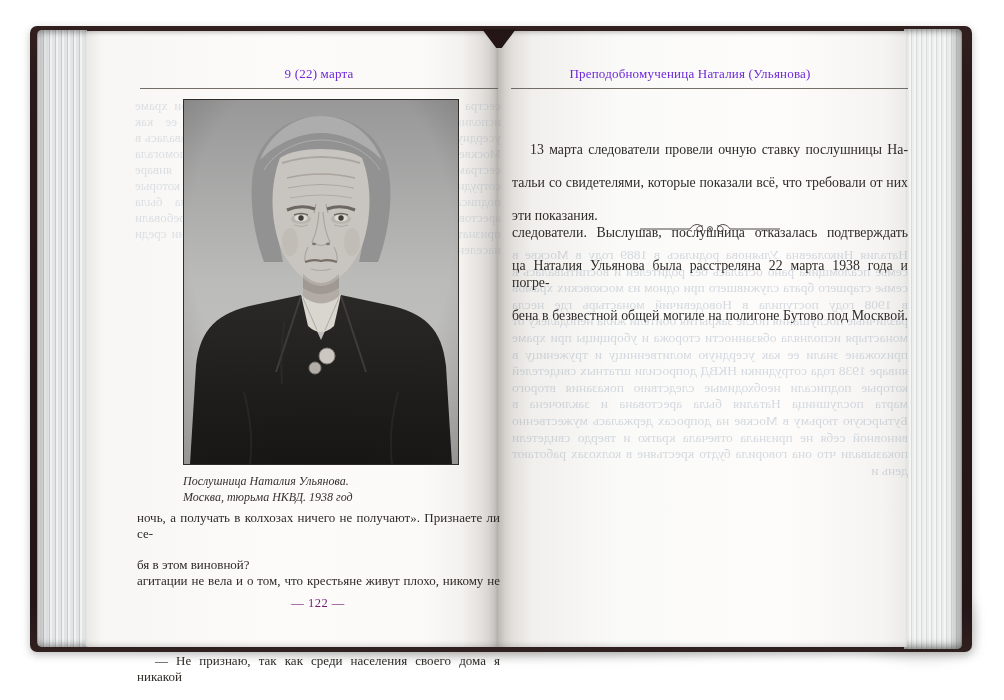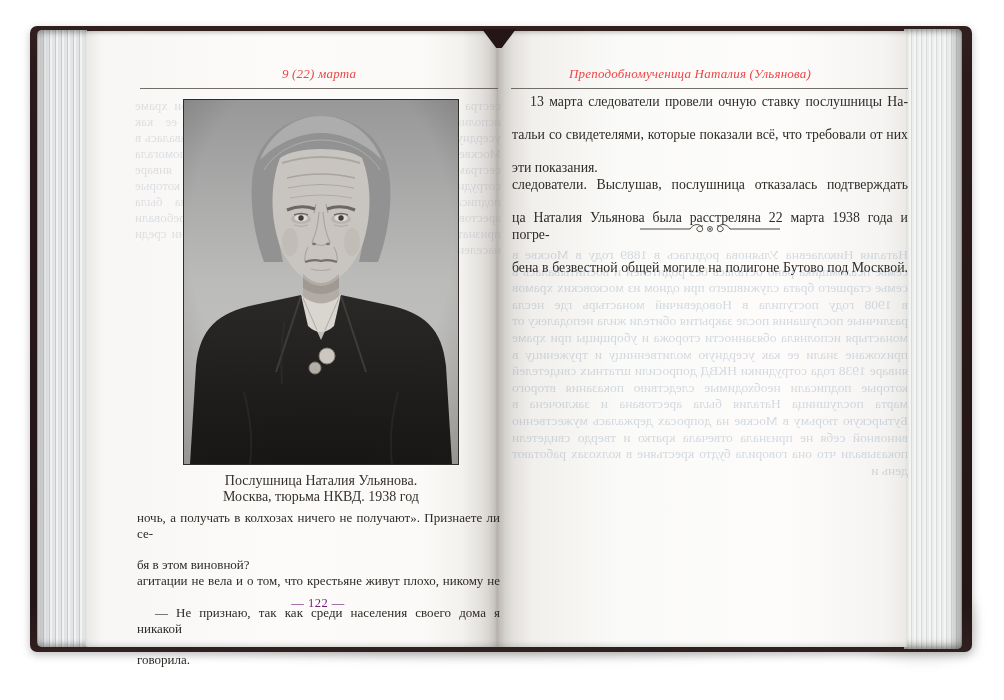--- a/index.html
+++ b/index.html
@@ -35,32 +35,32 @@
   .page-l{left:85px;width:412px;border-radius:3px 0 0 3px;
     background:linear-gradient(90deg,#e8e7e4 0%,#f7f6f4 4%,#fcfbfa 45%,#fbfaf8 82%,#efedea 96%,#e2dfdb 100%);
     box-shadow:inset 0 4px 5px -3px rgba(0,0,0,.28), inset 0 -5px 6px -4px rgba(0,0,0,.20);}
   .page-r{left:497px;width:410px;
     background:linear-gradient(90deg,#d9d6d2 0%,#efedea 4%,#fafaf8 30%,#fdfcfb 70%,#f5f4f2 94%,#eceae7 100%);
     box-shadow:inset 0 4px 5px -3px rgba(0,0,0,.28), inset 0 -5px 6px -4px rgba(0,0,0,.18);}
   .gutter-shade{position:absolute;left:462px;top:31px;width:70px;height:616px;pointer-events:none;
     background:linear-gradient(90deg,rgba(75,65,58,0) 0%,rgba(75,65,58,.10) 38%,rgba(75,65,58,.22) 50%,rgba(75,65,58,.10) 62%,rgba(75,65,58,0) 100%);}
 
   
-  .run-head{position:absolute;font-style:italic;font-size:13px;color:#ef4444;text-align:center;letter-spacing:.2px;}
+  .run-head{position:absolute;font-size:13px;color:#6d28d9;text-align:center;letter-spacing:.2px;}
   .rule{position:absolute;height:1px;background:#5d5650;opacity:.85;}
   .bodytext{position:absolute;color:#2e2a26;}
   .bodytext .ln{text-align:justify;}
   .bodytext .ln::after{content:"";display:inline-block;width:100%;height:0;}
   .bodytext .ln.noj{text-align:left;}
   .bodytext .ln.noj::after{content:none;}
-  .bodytext .ln.ind{text-indent:18px;}
+  .bodytext .ln.ind{text-indent:18px;margin-top:48px;}
   .body-l{left:137px;top:510px;width:363px;font-size:13px;line-height:15.8px;}
   .body-r{left:512px;top:94px;width:396px;font-size:13.8px;line-height:16.6px;}
-  .caption{position:absolute;left:183px;top:473px;width:276px;text-align:center;
-    font-size:14px;line-height:16px;color:#36312c;}
+  .caption{position:absolute;left:183px;top:473px;width:276px;
+    font-style:italic;font-size:12px;line-height:16px;color:#36312c;}
   .pageno{position:absolute;left:138px;top:596px;width:360px;text-align:center;
     font-size:12.5px;color:#701a75;letter-spacing:.5px;}
 
   
   .bleed{position:absolute;color:#8799ae;transform:scaleX(-1);filter:blur(.7px);
     text-align:justify;pointer-events:none;overflow:hidden;}
   .bleed-l{left:135px;top:98px;width:366px;height:414px;opacity:.26;font-size:13px;line-height:16px;}
   .bleed-r{left:512px;top:247px;width:396px;height:340px;opacity:.34;font-size:13.5px;line-height:16.6px;}
 
   

